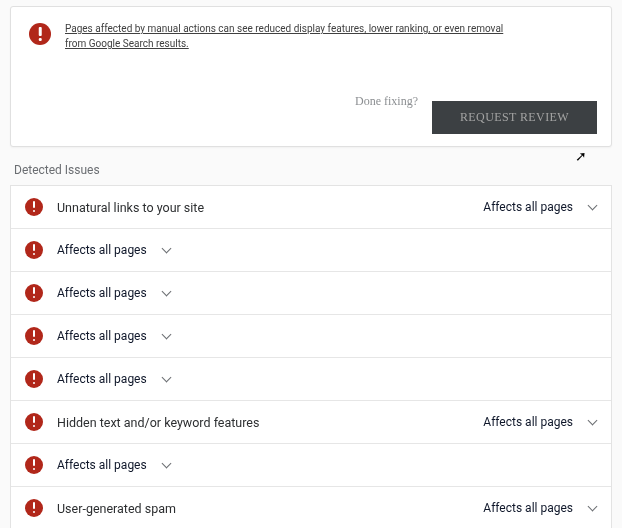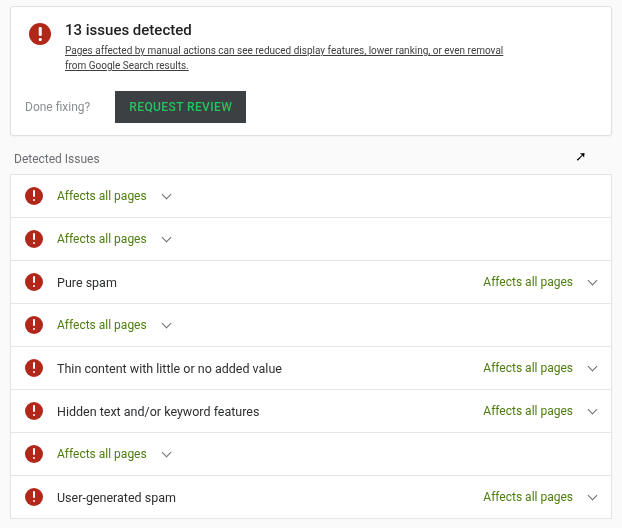--- a/index.html
+++ b/index.html
@@ -58,39 +58,41 @@
   }
   .card-desc {
     font-size: 10px;
     color: #404040;
     line-height: 1.5;
     max-width: 440px;
     text-decoration: underline;
   }
   .card-actions {
     display: flex;
-    justify-content: flex-start;
+    justify-content: flex-end;
     align-items: center;
     padding: 8px 14px 12px 14px;
-    gap: 25px;
+    gap: 14px;
+    font-family: Liberation Serif, serif;
   }
   .done-fixing {
     font-size: 12px;
     color: #8b8e91;
   }
   .btn-review {
     background: #3c4043;
-    color: #22c55e;
+    color: #a3a3a3;
     border: none;
     font-size: 12px;
     font-weight: 500;
     letter-spacing: 0.4px;
-    padding: 9px 14px;
+    padding: 9px 28px;
     cursor: pointer;
     font-family: inherit;
+    margin-top: 32px;
   }
   .section-label {
     font-size: 12px;
     color: #6b6e72;
     padding: 4px 6px 8px 14px;
   }
   .issues {
     margin: 0 10px;
     border: 1px solid #e3e3e3;
     border-bottom: none;
@@ -109,21 +111,21 @@
   }
   .issue-row .alert-circle::before { top: 3px; width: 2px; height: 7px; }
   .issue-row .alert-circle::after  { top: 12px; width: 2px; height: 2px; }
   .issue-title {
     flex: 1;
     font-size: 12.5px;
     color: #2d2f31;
   }
   .issue-affects {
     font-size: 12px;
-    color: #4d7c0f;
+    color: #0f172a;
     margin-right: 14px;
   }
   .chevron {
     width: 10px; height: 10px;
     position: relative;
     flex: 0 0 10px;
   }
   .chevron::before {
     content: "";
     position: absolute;
@@ -141,57 +143,55 @@
     pointer-events: none;
   }
 </style>
 </head>
 <body>
 
 <div class="card">
   <div class="card-header">
     <div class="alert-circle"></div>
     <div>
-      <div class="card-title">13 issues detected</div>
       <div class="card-desc">Pages affected by manual actions can see reduced display features, lower ranking, or even removal from Google Search results.</div>
     </div>
   </div>
   <div class="card-actions">
     <span class="done-fixing">Done fixing?</span>
     <button class="btn-review">REQUEST REVIEW</button>
   </div>
 </div>
 
 <div class="section-label">Detected Issues</div>
 
 <div class="issues" id="issues-container">
     <div class="issue-row">
       <div class="alert-circle"></div>
-      <div class="issue-affects">Affects all pages</div>
-      <div class="chevron"></div>
-    </div>
-    <div class="issue-row">
-      <div class="alert-circle"></div>
-      <div class="issue-affects">Affects all pages</div>
-      <div class="chevron"></div>
-    </div>
-    <div class="issue-row">
-      <div class="alert-circle"></div>
-      <div class="issue-title">Pure spam</div>
-      <div class="issue-affects">Affects all pages</div>
-      <div class="chevron"></div>
-    </div>
-    <div class="issue-row">
-      <div class="alert-circle"></div>
-      <div class="issue-affects">Affects all pages</div>
-      <div class="chevron"></div>
-    </div>
-    <div class="issue-row">
-      <div class="alert-circle"></div>
-      <div class="issue-title">Thin content with little or no added value</div>
+      <div class="issue-title">Unnatural links to your site</div>
+      <div class="issue-affects">Affects all pages</div>
+      <div class="chevron"></div>
+    </div>
+    <div class="issue-row">
+      <div class="alert-circle"></div>
+      <div class="issue-affects">Affects all pages</div>
+      <div class="chevron"></div>
+    </div>
+    <div class="issue-row">
+      <div class="alert-circle"></div>
+      <div class="issue-affects">Affects all pages</div>
+      <div class="chevron"></div>
+    </div>
+    <div class="issue-row">
+      <div class="alert-circle"></div>
+      <div class="issue-affects">Affects all pages</div>
+      <div class="chevron"></div>
+    </div>
+    <div class="issue-row">
+      <div class="alert-circle"></div>
       <div class="issue-affects">Affects all pages</div>
       <div class="chevron"></div>
     </div>
     <div class="issue-row">
       <div class="alert-circle"></div>
       <div class="issue-title">Hidden text and/or keyword features</div>
       <div class="issue-affects">Affects all pages</div>
       <div class="chevron"></div>
     </div>
     <div class="issue-row">

